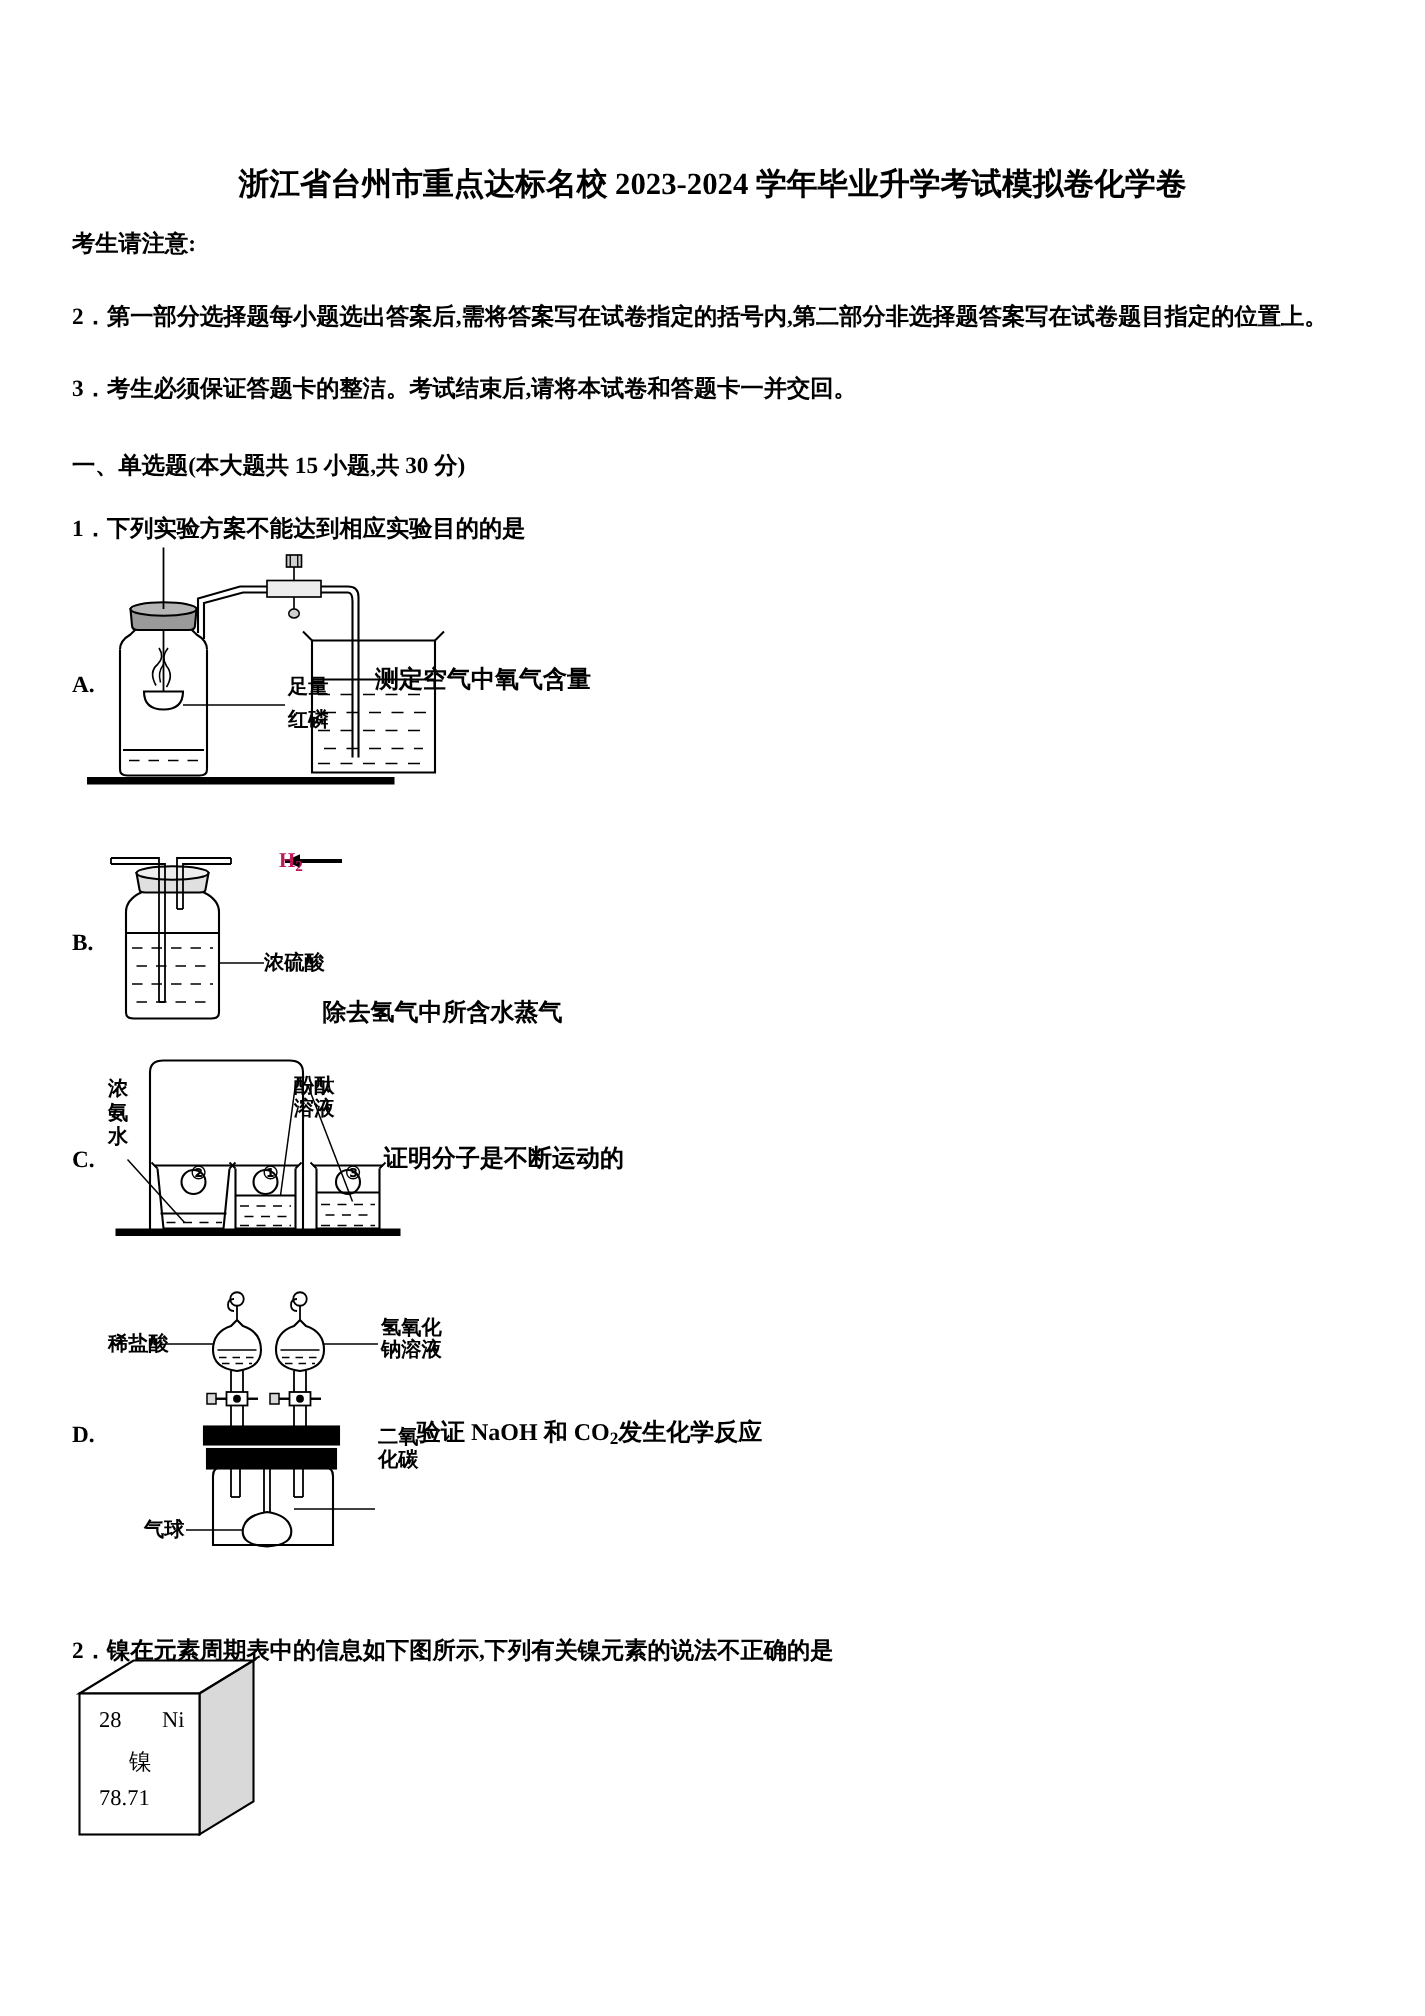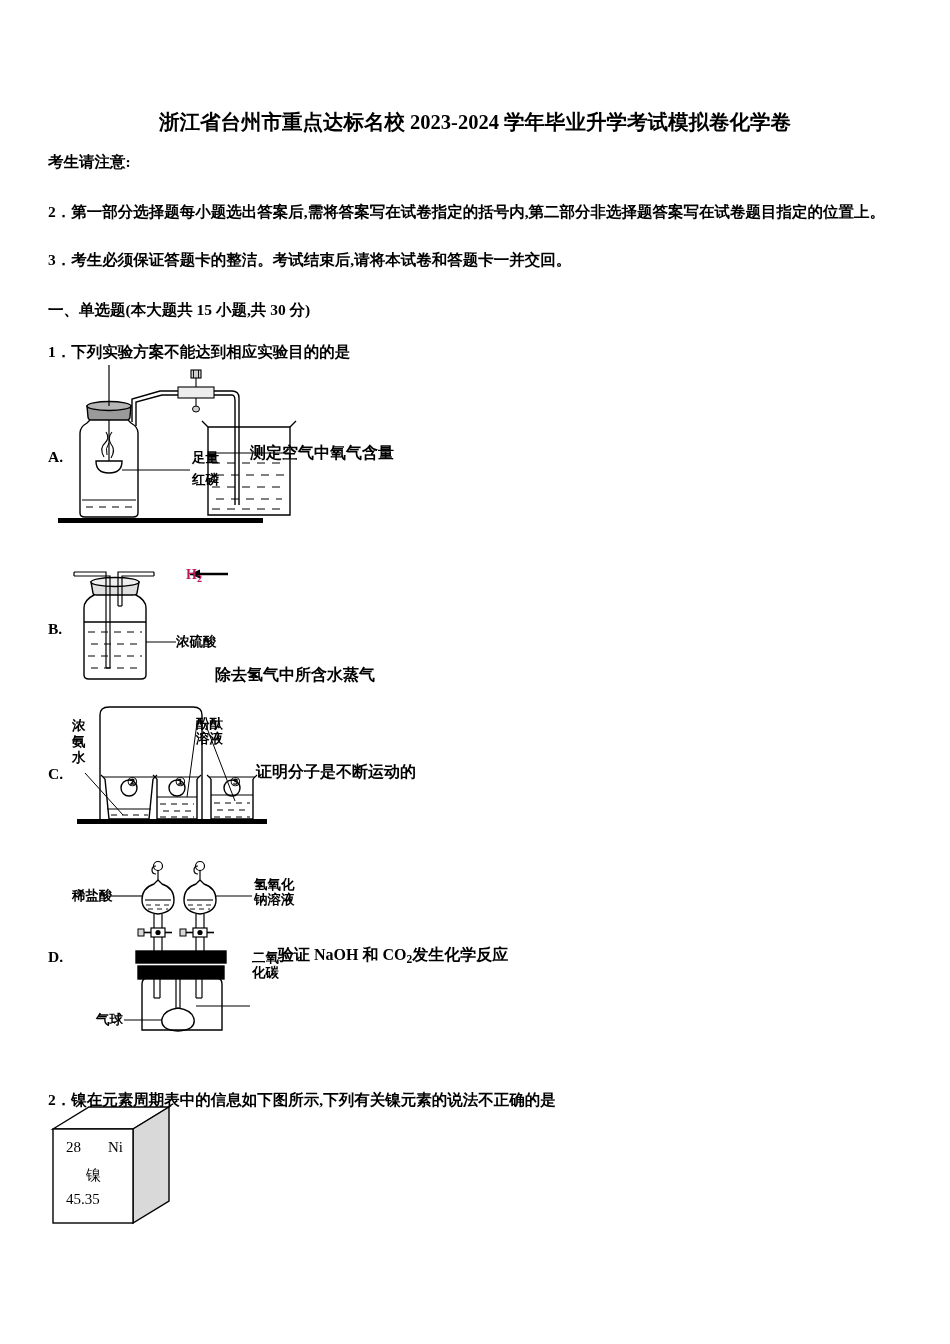--- a/index.html
+++ b/index.html
@@ -383,15 +383,15 @@
 
         <path d="M87 24 L123 2 L123 96 L87 118 Z" fill="#d9d9d9"></path>
 
         <rect x="7" y="24" width="80" height="94" fill="#ffffff"></rect>
       </g>
     </svg>
   </div>
   <div class="dlabel" style="left:66px; top:1140px; font-family:'Liberation Serif',serif; font-size:15px; font-weight:normal;">28</div>
   <div class="dlabel" style="left:108px; top:1140px; font-family:'Liberation Serif',serif; font-size:15px; font-weight:normal;">Ni</div>
   <div class="dlabel" style="left:86px; top:1167px; font-size:15px; font-weight:normal;">镍</div>
-  <div class="dlabel" style="left:66px; top:1192px; font-family:'Liberation Serif',serif; font-size:15px; font-weight:normal;">45.35</div>
+  <div class="dlabel" style="left:66px; top:1192px; font-family:'Liberation Serif',serif; font-size:15px; font-weight:normal;">78.71</div>
 
 </div>
 
 </body></html>

